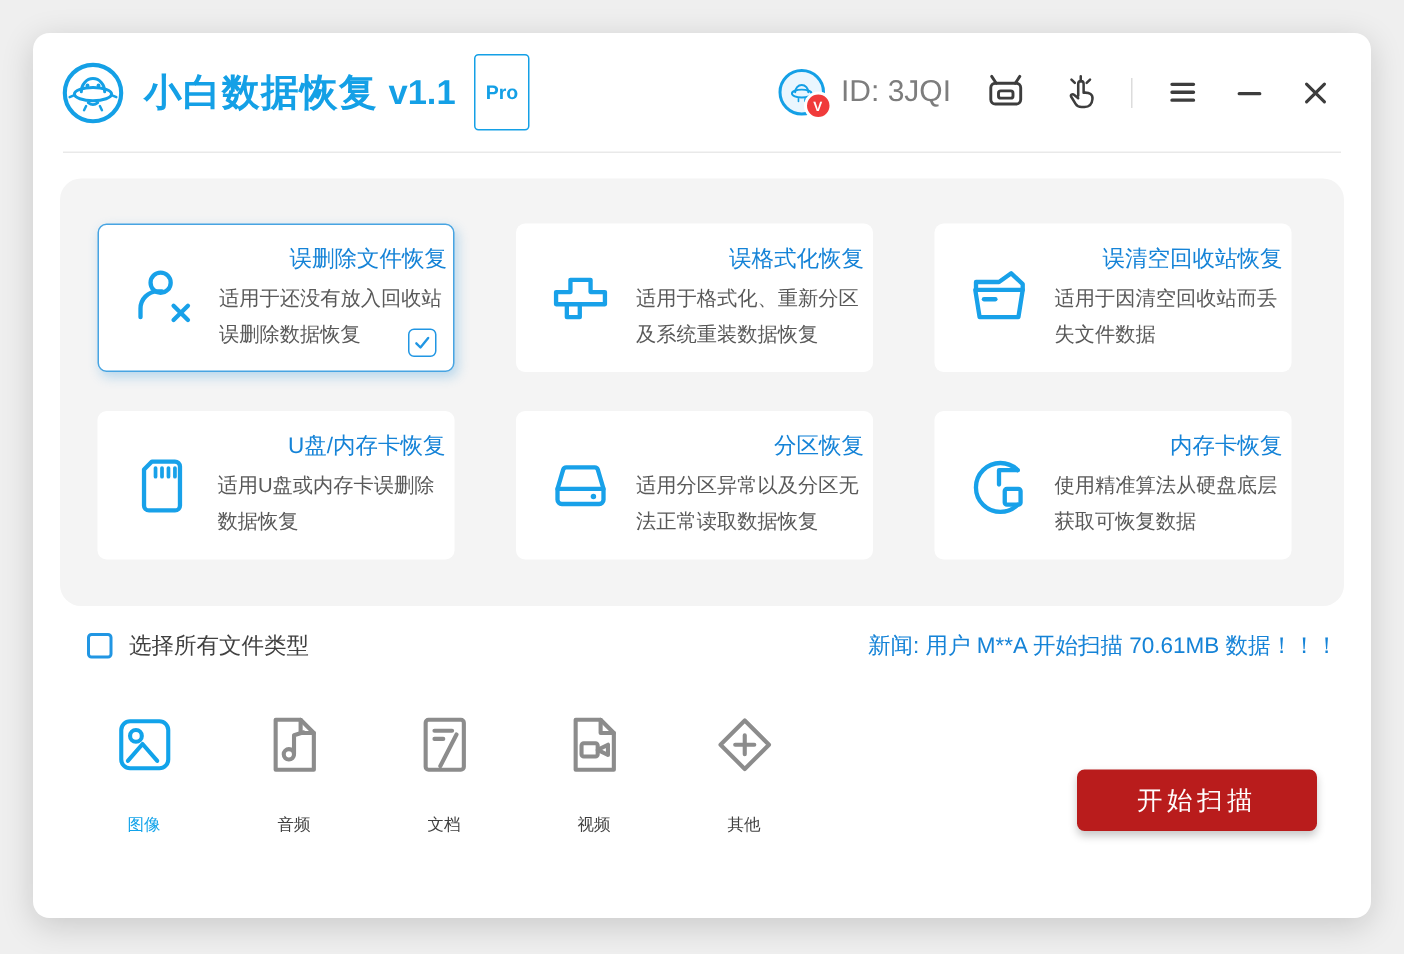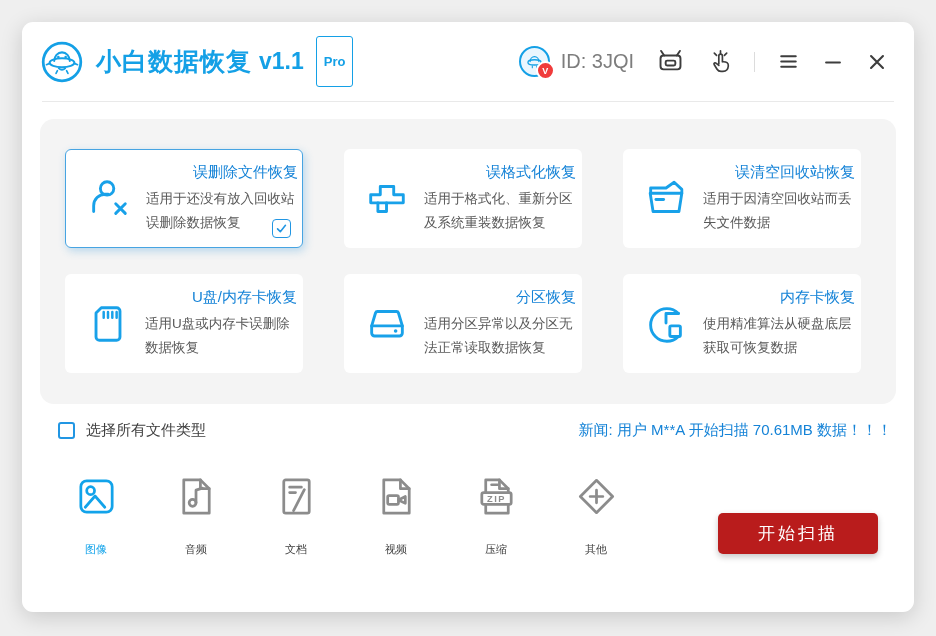--- a/index.html
+++ b/index.html
@@ -277,32 +277,20 @@
         <svg viewBox="0 0 48 48" fill="none" stroke="currentColor" stroke-width="2.8" stroke-linecap="round" stroke-linejoin="round">
           <path d="M11 41 V7 H28 L37 16 V41 Z"></path>
           <path d="M28 7 V16 H37"></path>
           <rect x="15" y="23" width="11" height="9" rx="1.5"></rect>
           <path d="M26 27.5 L33 24 V31 Z"></path>
         </svg>
       </span>
       <span class="ft-label">视频</span>
     </div>
 
-    <div class="filetype">
-      <span class="ft-icon">
-        <svg viewBox="0 0 48 48" fill="none" stroke="currentColor" stroke-width="2.8" stroke-linecap="round" stroke-linejoin="round">
-          <path d="M13 20 V7 H27 L36 16 V20 M36 32 V41 H13 V32"></path>
-          <path d="M27 7 V16 H36"></path>
-          <path d="M19 12 h6"></path>
-          <rect x="9" y="20" width="30" height="12" rx="2" fill="#fff"></rect>
-          <text x="24" y="29.8" text-anchor="middle" font-size="9.5" font-weight="bold" fill="currentColor" stroke="none" letter-spacing="1.5">ZIP</text>
-        </svg>
-      </span>
-      <span class="ft-label">压缩</span>
-    </div>
 
     <div class="filetype">
       <span class="ft-icon">
         <svg viewBox="0 0 48 48" fill="none" stroke="currentColor" stroke-width="2.8" stroke-linecap="round" stroke-linejoin="round">
           <path d="M24 7.5 L40.5 24 L24 40.5 L7.5 24 Z"></path>
           <path d="M24 17.5 V30.5 M17.5 24 H30.5"></path>
         </svg>
       </span>
       <span class="ft-label">其他</span>
     </div>

